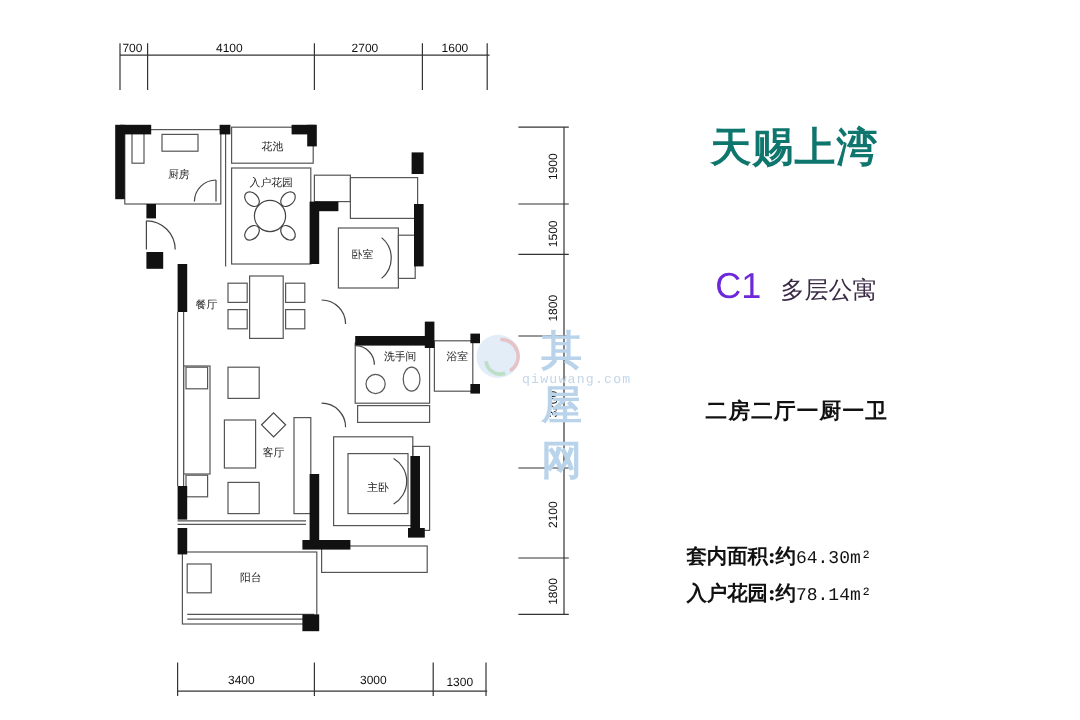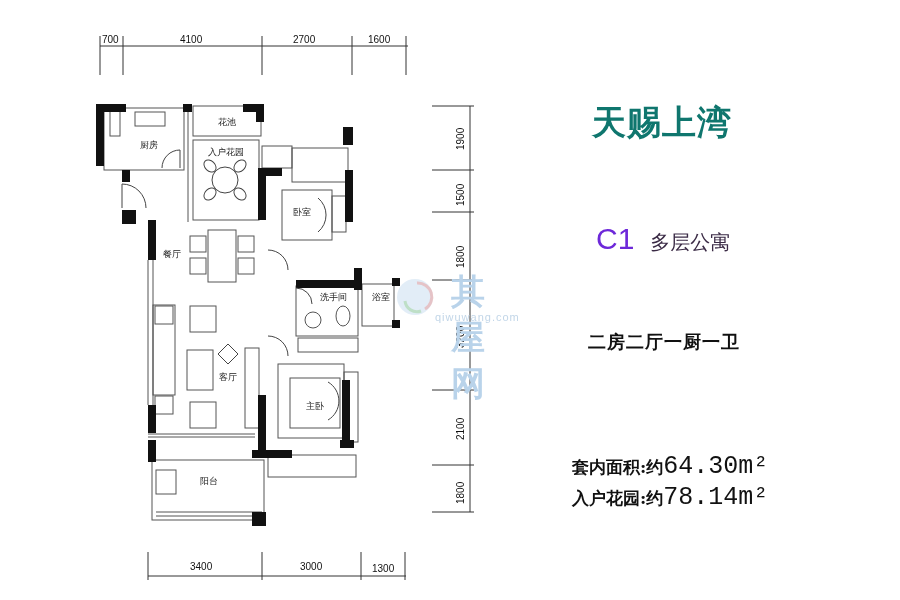--- a/index.html
+++ b/index.html
@@ -6,24 +6,24 @@
   body { width:900px; height:600px; position:relative; overflow:hidden; font-family:"DejaVu Sans", sans-serif; }
   #plan { position:absolute; left:0; top:0; }
   .dim-text { font-family:"Liberation Sans", sans-serif; font-size:10px; fill:#111; }
   .room-label { font-family:"DejaVu Sans", sans-serif; font-size:9px; fill:#222; }
   .title { position:absolute; left:592px; top:100px; font-family:"DejaVu Serif", serif; font-size:34px; font-weight:bold; color:#0f766e; letter-spacing:1px; }
   .subtitle { position:absolute; left:596px; top:222px; color:#111; }
   .subtitle .code { font-family:Liberation Sans, sans-serif; font-size:30px; color:#6d28d9; }
   .subtitle .type { font-family:"DejaVu Sans", sans-serif; font-size:20px; color:#3a2a45; margin-left:16px; }
   .layout-line { position:absolute; left:588px; top:330px; font-family:"DejaVu Serif", serif; font-size:18px; font-weight:bold; color:#111; letter-spacing:1px;text-align:center; }
   .area { position:absolute; left:572px; font-family:"DejaVu Serif", serif; font-size:17px; font-weight:bold; color:#111; }
-  .area .num { font-family:"Liberation Mono", monospace; font-weight:normal; font-size:25px; }
+  .area .num { font-family:"Liberation Mono", monospace; font-weight:normal; font-size:15px; }
   .watermark { position:absolute; left:395px; top:275px; }
   .wm-text { font-family:Liberation Mono, monospace; font-size:34px; font-weight:bold; color:#b9d3ea; position:absolute; left:56px; top:-6px; letter-spacing:2px; }
-  .wm-url { font-family:Liberation Sans, sans-serif; font-size:11px; color:#c2d6e8; position:absolute; left:40px; top:36px; letter-spacing:1px; }
+  .wm-url { font-family:Liberation Mono, monospace; font-size:11px; color:#c2d6e8; position:absolute; left:40px; top:36px; letter-spacing:1px; }
 </style>
 </head>
 <body>
 
 <svg id="plan" width="900" height="600" viewBox="0 0 900 600">
 
   <g stroke="#333" stroke-width="1" fill="none">
     <line x1="100" y1="46" x2="408" y2="46"></line>
     <line x1="100" y1="36" x2="100" y2="75"></line>
     <line x1="123" y1="36" x2="123" y2="75"></line>

